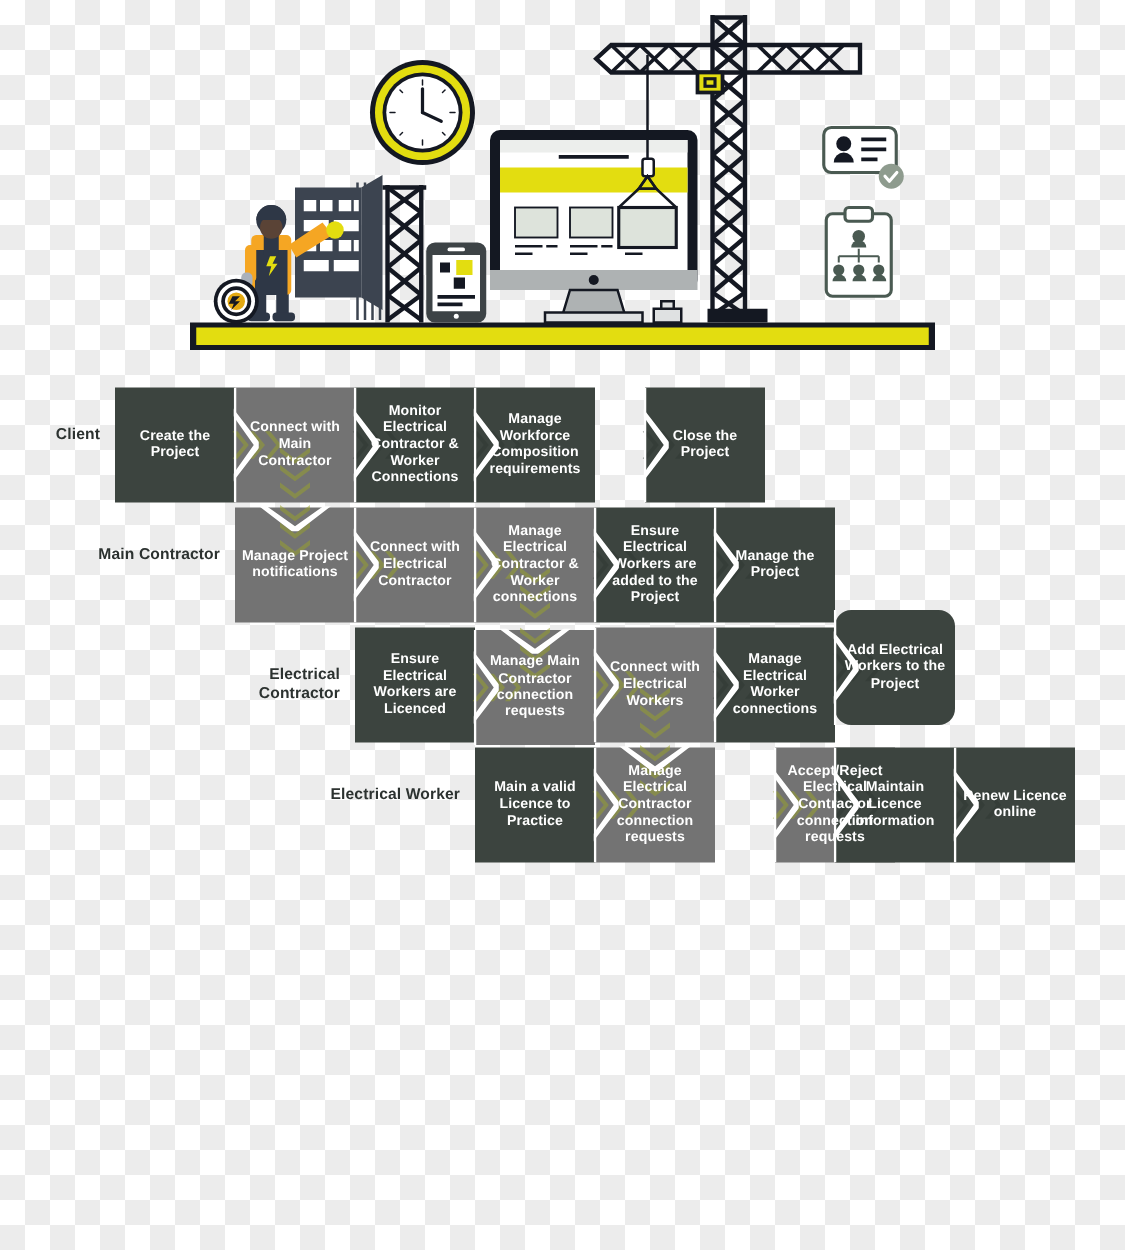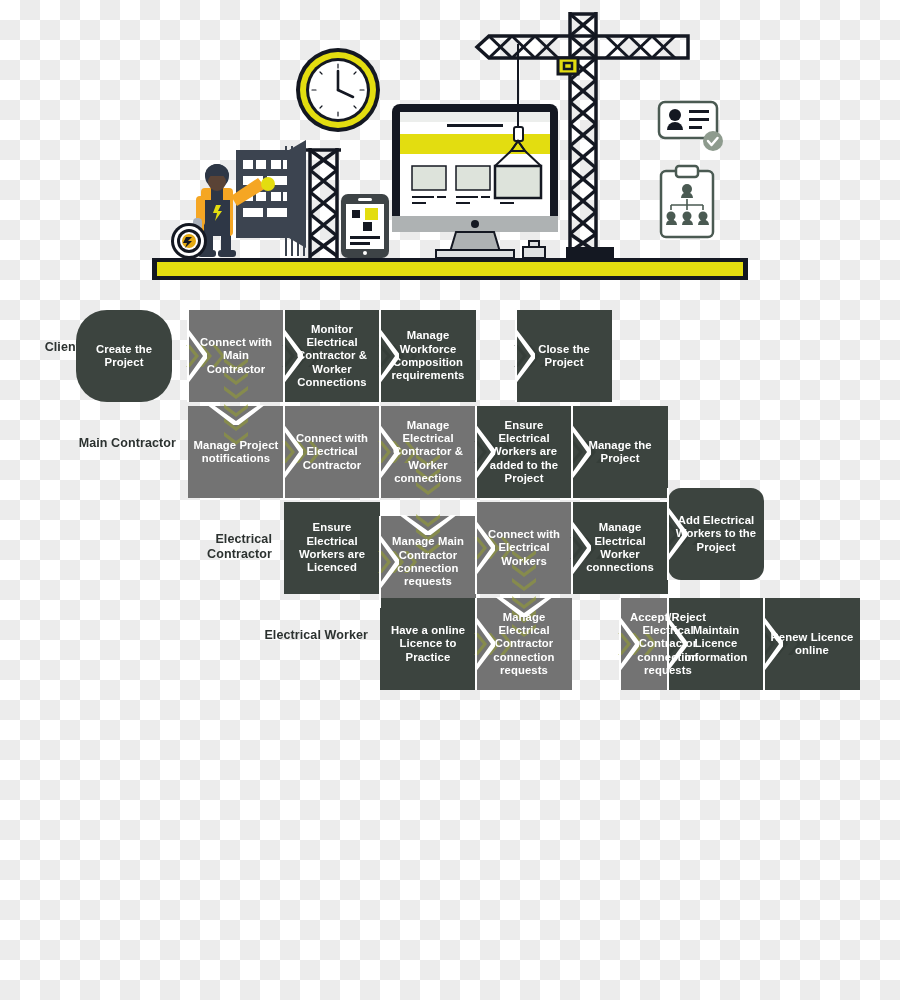--- a/index.html
+++ b/index.html
@@ -282,21 +282,21 @@
         <circle cx="687" cy="216" r="4.5" fill="#4a5a52"></circle>
           <path d="M682 225 a5.5 5.5 0 0 1 11 0 z" fill="#4a5a52"></path>
         <circle cx="703" cy="216" r="4.5" fill="#4a5a52"></circle>
           <path d="M698 225 a5.5 5.5 0 0 1 11 0 z" fill="#4a5a52"></path>
       </g>
     </svg>
   </div>
 
   <div class="flow" id="flow">
       <div class="rowlabel" style="left: -40px; width: 120px; top: 40px;">Client</div>
-      <div class="step dark" style="left: 76px; top: 10px; border-radius: 31px;">
+      <div class="step dark" style="left: 92px; top: 10px;">
         <span>Create the Project</span>
       </div>
       <div class="step olive" style="left: 188px; top: 10px;">
         <svg class="arrows-r" width="44" height="26" viewBox="0 0 44 26">
           <path d="M0 2 L9 13 L0 24 L4 24 L13 13 L4 2 Z" fill="#9aa428"></path>
           <path d="M13 2 L22 13 L13 24 L17 24 L26 13 L17 2 Z" fill="#9aa428"></path>
           <path d="M26 2 L35 13 L26 24 L30 24 L39 13 L30 2 Z" fill="#9aa428"></path>
         </svg>
         <svg class="notch" width="20" height="92" viewBox="0 0 20 92">
           <path d="M0 0 L0 92 L2 92 L2 0 Z" fill="#ffffff"></path>
@@ -415,21 +415,21 @@
           <path d="M0 0 L0 92 L2 92 L2 0 Z" fill="#ffffff"></path>
           <path d="M1 24 L14 46 L1 68 L1 92 L0 92 L0 0 L1 0 Z" fill="none"></path>
           <path d="M-1 22 L16 46 L-1 70 L-1 76 L22 46 L-1 16 Z" fill="#ffffff"></path>
         </svg>
         <span>Manage the Project</span>
       </div>
       <div class="rowlabel" style="left: 152px; width: 120px; top: 232px;">Electrical Contractor</div>
       <div class="step dark" style="left: 284px; top: 202px;">
         <span>Ensure Electrical Workers are Licenced</span>
       </div>
-      <div class="step olive" style="left: 380px; top: 216px;">
+      <div class="step olive" style="left: 380px; top: 204px;">
         <svg class="arrows-r" width="44" height="26" viewBox="0 0 44 26">
           <path d="M0 2 L9 13 L0 24 L4 24 L13 13 L4 2 Z" fill="#9aa428"></path>
           <path d="M13 2 L22 13 L13 24 L17 24 L26 13 L17 2 Z" fill="#9aa428"></path>
           <path d="M26 2 L35 13 L26 24 L30 24 L39 13 L30 2 Z" fill="#9aa428"></path>
         </svg>
         <svg class="notch" width="20" height="92" viewBox="0 0 20 92">
           <path d="M0 0 L0 92 L2 92 L2 0 Z" fill="#ffffff"></path>
           <path d="M1 24 L14 46 L1 68 L1 92 L0 92 L0 0 L1 0 Z" fill="none"></path>
           <path d="M-1 22 L16 46 L-1 70 L-1 76 L22 46 L-1 16 Z" fill="#ffffff"></path>
         </svg>
@@ -482,21 +482,21 @@
         </svg>
         <svg class="notch" width="20" height="92" viewBox="0 0 20 92">
           <path d="M0 0 L0 92 L2 92 L2 0 Z" fill="#ffffff"></path>
           <path d="M1 24 L14 46 L1 68 L1 92 L0 92 L0 0 L1 0 Z" fill="none"></path>
           <path d="M-1 22 L16 46 L-1 70 L-1 76 L22 46 L-1 16 Z" fill="#ffffff"></path>
         </svg>
         <span>Add Electrical Workers to the Project</span>
       </div>
       <div class="rowlabel" style="left: 248px; width: 120px; top: 328px;">Electrical Worker</div>
       <div class="step dark" style="left: 380px; top: 298px;">
-        <span>Have a online Licence to Practice</span>
+        <span>Main a valid Licence to Practice</span>
       </div>
       <div class="step olive" style="left: 476px; top: 298px;">
         <svg class="arrows-r" width="44" height="26" viewBox="0 0 44 26">
           <path d="M0 2 L9 13 L0 24 L4 24 L13 13 L4 2 Z" fill="#9aa428"></path>
           <path d="M13 2 L22 13 L13 24 L17 24 L26 13 L17 2 Z" fill="#9aa428"></path>
           <path d="M26 2 L35 13 L26 24 L30 24 L39 13 L30 2 Z" fill="#9aa428"></path>
         </svg>
         <svg class="notch" width="20" height="92" viewBox="0 0 20 92">
           <path d="M0 0 L0 92 L2 92 L2 0 Z" fill="#ffffff"></path>
           <path d="M1 24 L14 46 L1 68 L1 92 L0 92 L0 0 L1 0 Z" fill="none"></path>

